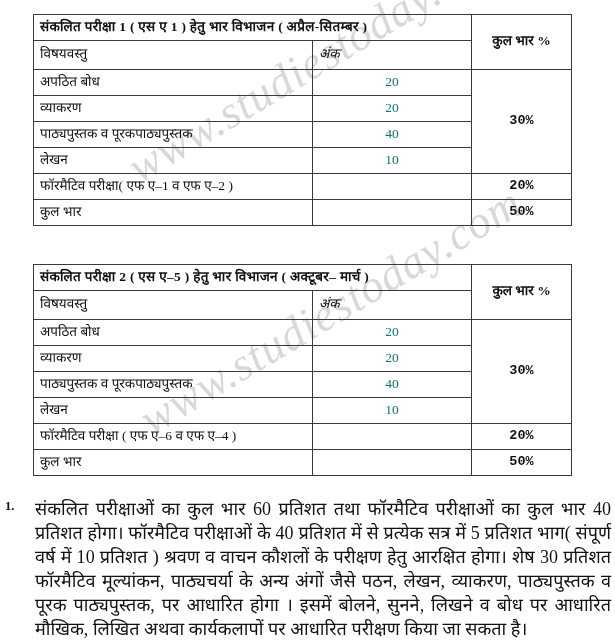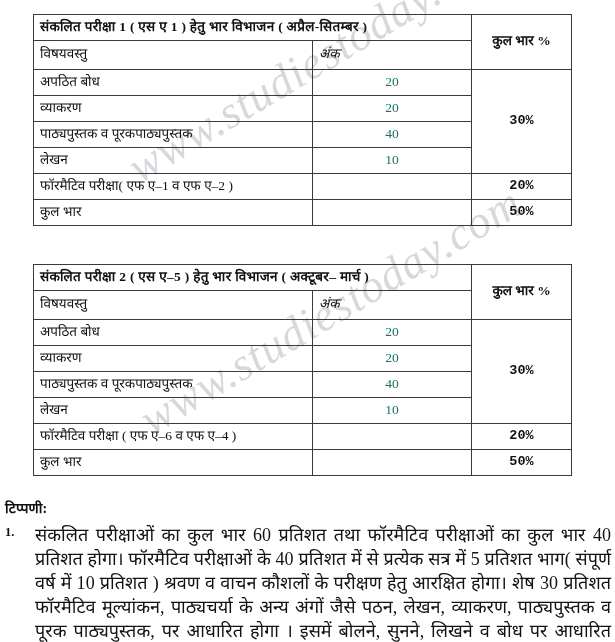--- a/index.html
+++ b/index.html
@@ -226,20 +226,19 @@
       </tr>
       <tr>
         <td>कुल भार</td>
         <td class="cell-blank"></td>
         <td class="cell-pct">50%</td>
       </tr>
     </tbody>
   </table>
 
   <div id="notes">
-    <div class="notes-heading">टिप्पणी:</div>
     <div class="note-row">
       <div class="note-num">1.</div>
       <div class="note-body">संकलित परीक्षाओं का कुल भार 60 प्रतिशत तथा फॉरमैटिव परीक्षाओं का कुल भार 40 प्रतिशत होगा। फॉरमैटिव परीक्षाओं के 40 प्रतिशत में से प्रत्येक सत्र में 5 प्रतिशत भाग( संपूर्ण वर्ष में 10 प्रतिशत ) श्रवण व वाचन कौशलों के परीक्षण हेतु आरक्षित होगा। शेष 30 प्रतिशत फॉरमैटिव मूल्यांकन, पाठ्यचर्या के अन्य अंगों जैसे पठन, लेखन, व्याकरण, पाठ्यपुस्तक व पूरक पाठ्यपुस्तक, पर आधारित होगा । इसमें बोलने, सुनने, लिखने व बोध पर आधारित मौखिक, लिखित अथवा कार्यकलापों पर आधारित परीक्षण किया जा सकता है।</div>
     </div>
   </div>
 
 </div>
 
 </body></html>

